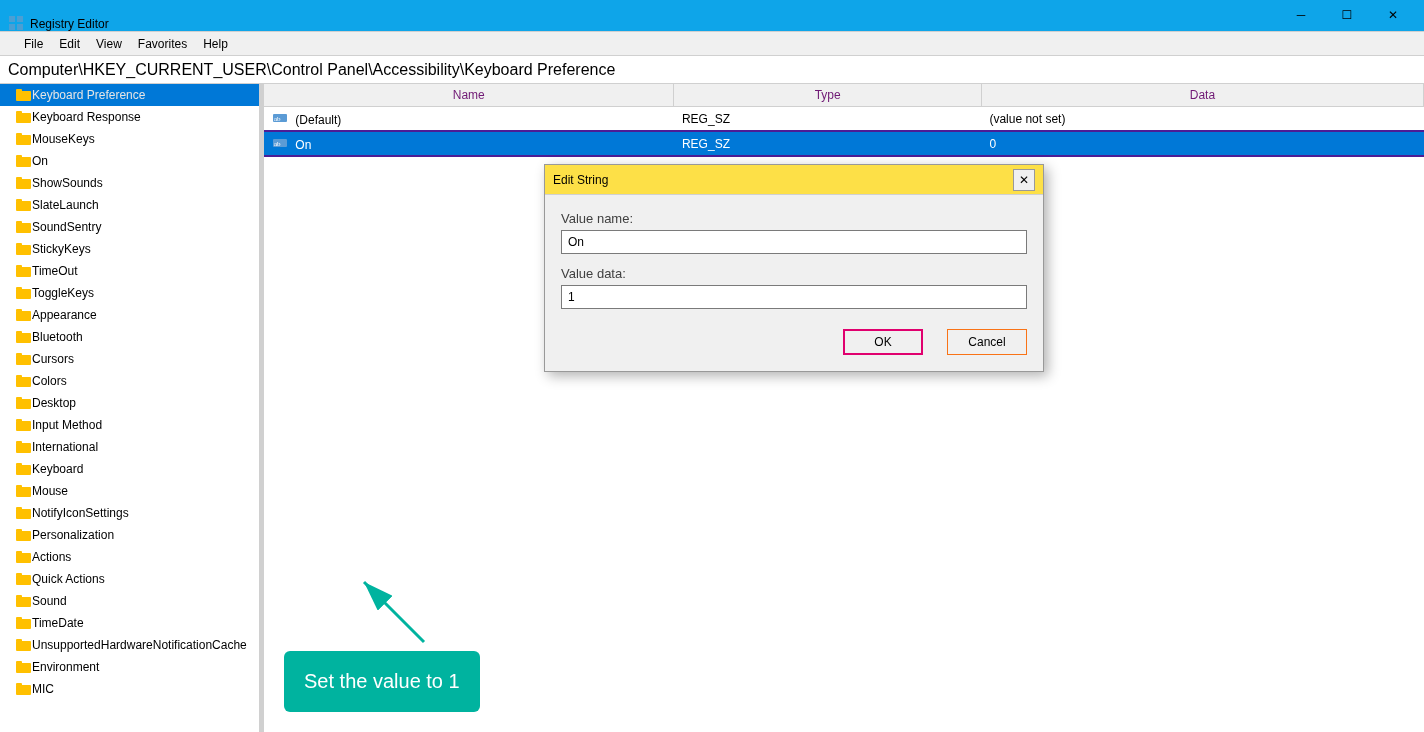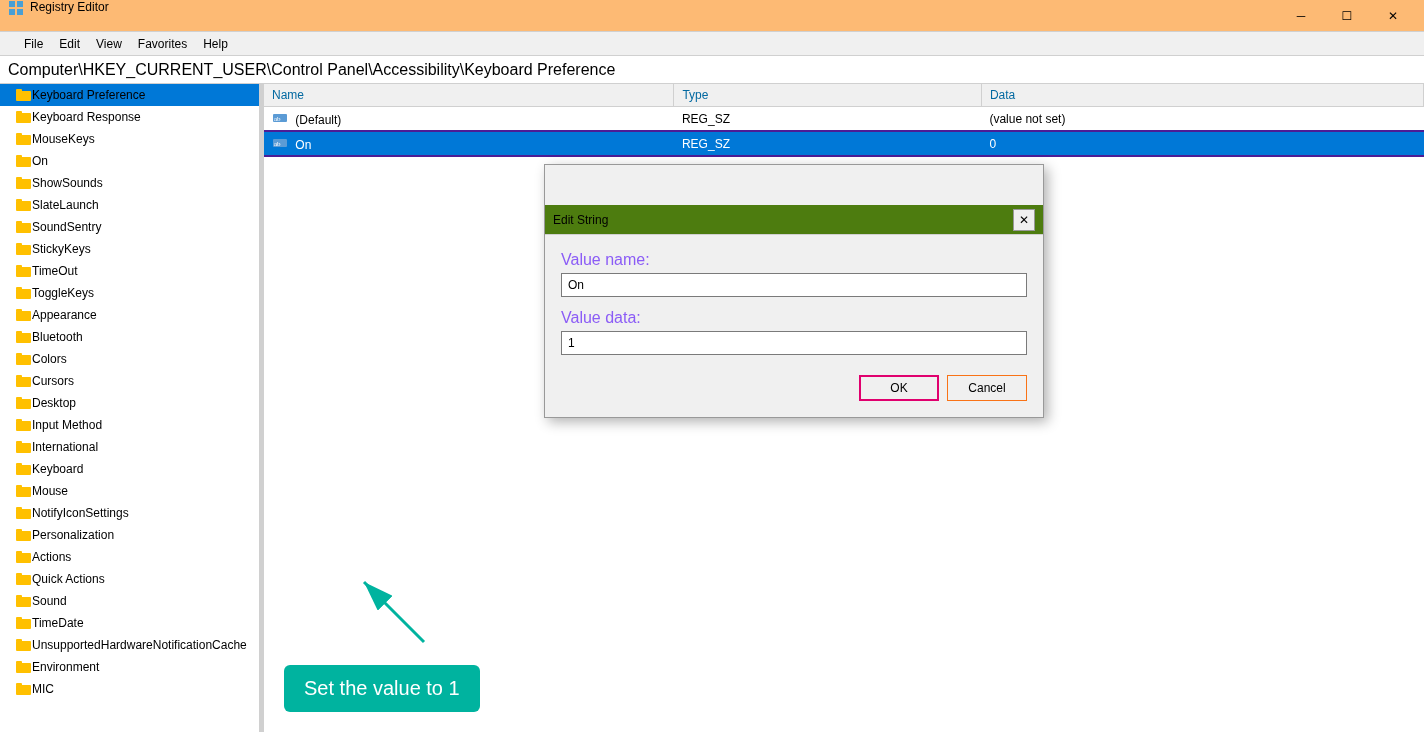--- a/index.html
+++ b/index.html
@@ -7,24 +7,24 @@
       font-family: 'Segoe UI', Tahoma, Geneva, Verdana, sans-serif;
       font-size: 12px;
       background: #f0f0f0;
       width: 1424px;
       height: 732px;
       overflow: hidden;
     }
 
     
     .title-bar {
-      background: #fdba74;
+      background: #0ea5e9;
       height: 32px;
       display: flex;
-      align-items: flex-start;
+      align-items: flex-end;
       padding: 0 8px;
       border-bottom: 1px solid #d0d0d0;
       user-select: none;
     }
     .title-bar-icon {
       width: 16px;
       height: 16px;
       margin-right: 6px;
     }
     .title-bar-title {
@@ -96,43 +96,43 @@
       padding: 2px 8px 2px 16px;
       cursor: pointer;
       font-size: 12px;
       color: #000;
       white-space: nowrap;
       overflow: hidden;
       display: flex;
       align-items: center;
       height: 22px;
     }
-    .tree-item.selected { background: #0078d7; color: #000000; }
+    .tree-item.selected { background: #0078d7; color: #e5e5e5; }
 
     
     .values-panel {
       flex: 1;
       background: #fff;
       overflow: auto;
       position: relative;
     }
     .values-table {
       width: 100%;
       border-collapse: collapse;
     }
     .values-table thead tr {
       background: #f0f0f0;
       border-bottom: 1px solid #d0d0d0;
     }
     .values-table th {
-      text-align: left;
+      text-align: center;
       padding: 4px 8px;
       font-weight: normal;
       font-size: 12px;
-      color: #0369a1;
+      color: #701a75;
       border-right: 1px solid #d0d0d0;
     }
     .values-table td {
       padding: 3px 8px;
       font-size: 12px;
       color: #000;
       border-bottom: 2px solid #4c1d95;
     }
     .values-table tr.selected td { background: #0078d7; color: #fff; }
     .row-icon {
@@ -161,67 +161,66 @@
     .modal-dialog {
       position: absolute;
       top: 80px;
       left: 280px;
       width: 500px;
       background: #f0f0f0;
       border: 1px solid #999;
       box-shadow: 4px 4px 12px rgba(0,0,0,0.3);
     }
     .modal-title-bar {
-      background: #4d7c0f;
+      background: #fde047;
       height: 30px;
       display: flex;
       align-items: center;
       padding: 0 8px;
       border-bottom: 1px solid #d0d0d0;
       font-size: 12px;
       color: #000;
-      margin-top: 40px;
     }
     .modal-title-text {
       flex: 1;
       font-size: 12px;
     }
     .modal-close-btn {
       width: 22px;
       height: 22px;
       border: 1px solid #999;
       background: #f0f0f0;
       cursor: pointer;
       display: flex;
       align-items: center;
       justify-content: center;
       font-size: 12px;
     }
     .modal-body {
       padding: 16px;
     }
     .modal-label {
-      font-size: 16px;
-      color: #8b5cf6;
+      font-size: 13px;
+      color: #404040;
       margin-bottom: 4px;
     }
     .modal-input {
       width: 100%;
       height: 24px;
       border: 1px solid #7a7a7a;
       background: #fff;
       padding: 2px 6px;
       font-size: 12px;
       margin-bottom: 12px;
       outline: none;
     }
     .modal-buttons {
       display: flex;
       justify-content: flex-end;
-      gap: 8px;
+      gap: 24px;
       margin-top: 8px;
     }
     .modal-btn {
       width: 80px;
       height: 26px;
       border: 1px solid #f97316;
       background: #f0f0f0;
       cursor: pointer;
       font-size: 12px;
       display: flex;
@@ -232,21 +231,21 @@
       border: 2px solid #e0006e;
     }
 
     
     .annotation-bubble {
       position: absolute;
       bottom: 20px;
       left: 20px;
       background: #00b39f;
       color: #fff;
-      padding: 12px 20px;
+      padding: 19px 20px;
       font-size: 20px;
       font-weight: 500;
       border-radius: 6px;
       z-index: 20;
       white-space: nowrap;
     }
     .annotation-arrow {
       position: absolute;
       bottom: 80px;
       left: 70px;
@@ -377,28 +376,28 @@
         <rect x="0" y="3" width="15" height="10" rx="1" fill="#ffc000"></rect>
         <rect x="0" y="1" width="6" height="3" rx="1" fill="#ffc000"></rect>
       </svg>
       <span>Bluetooth</span>
     </div>
     <div class="tree-item">
       <svg class="folder-icon-svg" viewBox="0 0 16 14">
         <rect x="0" y="3" width="15" height="10" rx="1" fill="#ffc000"></rect>
         <rect x="0" y="1" width="6" height="3" rx="1" fill="#ffc000"></rect>
       </svg>
+      <span>Cursors</span>
+    </div>
+    <div class="tree-item">
+      <svg class="folder-icon-svg" viewBox="0 0 16 14">
+        <rect x="0" y="3" width="15" height="10" rx="1" fill="#ffc000"></rect>
+        <rect x="0" y="1" width="6" height="3" rx="1" fill="#ffc000"></rect>
+      </svg>
       <span>Colors</span>
-    </div>
-    <div class="tree-item">
-      <svg class="folder-icon-svg" viewBox="0 0 16 14">
-        <rect x="0" y="3" width="15" height="10" rx="1" fill="#ffc000"></rect>
-        <rect x="0" y="1" width="6" height="3" rx="1" fill="#ffc000"></rect>
-      </svg>
-      <span>Cursors</span>
     </div>
     <div class="tree-item">
       <svg class="folder-icon-svg" viewBox="0 0 16 14">
         <rect x="0" y="3" width="15" height="10" rx="1" fill="#ffc000"></rect>
         <rect x="0" y="1" width="6" height="3" rx="1" fill="#ffc000"></rect>
       </svg>
       <span>Desktop</span>
     </div>
     <div class="tree-item">
       <svg class="folder-icon-svg" viewBox="0 0 16 14">

